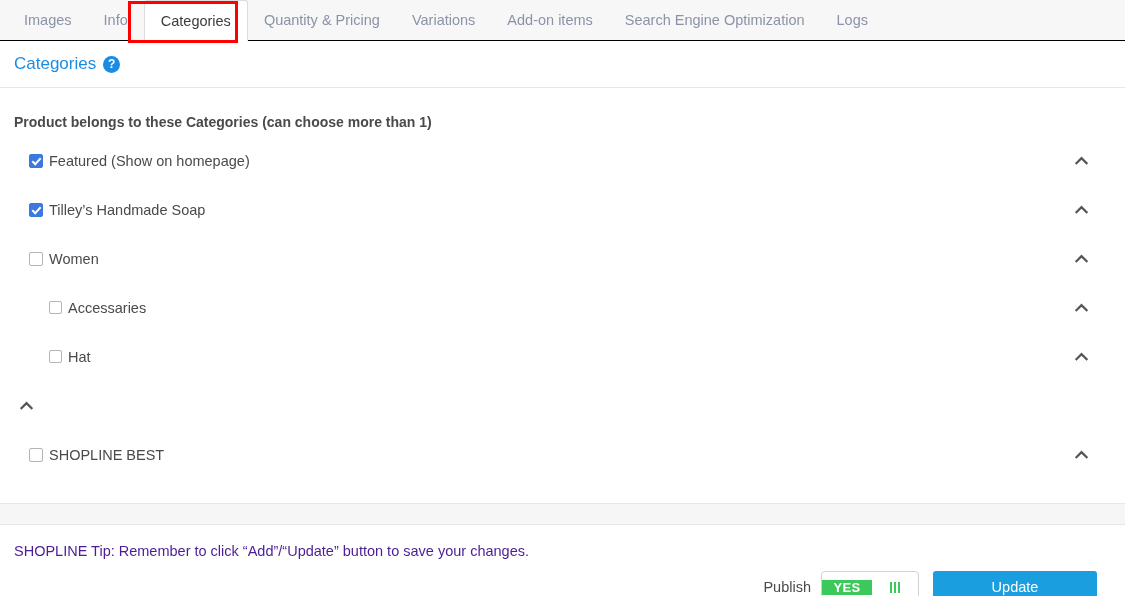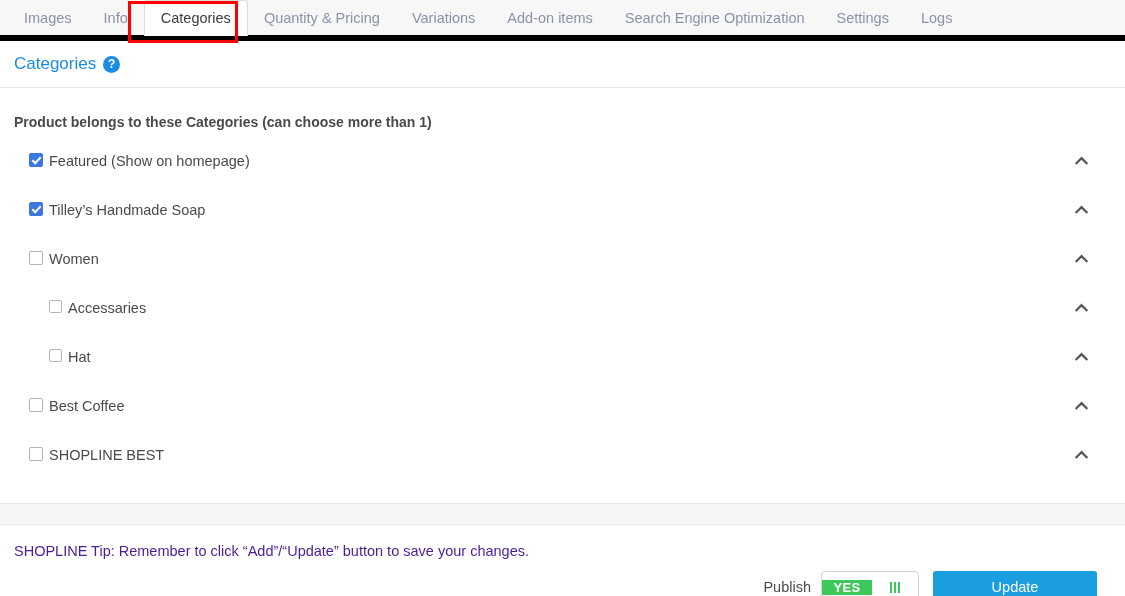--- a/index.html
+++ b/index.html
@@ -16,21 +16,21 @@
     color: #4a4a4a;
     overflow: hidden;
     position: relative;
   }
 
   
   .tabbar {
     position: relative;
     height: 41px;
     background: #f7f7f8;
-    border-bottom: 6px solid #000000;
+    border-bottom: 1px solid #000000;
     display: flex;
     align-items: stretch;
     padding-left: 8px;
     box-sizing: border-box;
   }
   .tab {
     display: flex;
     align-items: center;
     padding: 0 16px;
     font-size: 14.5px;
@@ -114,20 +114,21 @@
     list-style: none;
   }
   .cat-row {
     display: flex;
     align-items: center;
     height: 49px;
     position: relative;
   }
   .cat-row .cb-wrap {
     display: flex;
+    align-items: center;
     flex: 1 1 auto;
     min-width: 0;
   }
   .cat-row.indent .cb-wrap {
     padding-left: 20px;
   }
 
   
   .cbox {
     -webkit-appearance: none;
@@ -274,21 +275,20 @@
 
 <div class="tabbar">
   <div class="tabs-host" style="display:flex;align-items:stretch;">
       <button class="tab">Images</button>
       <button class="tab">Info</button>
       <button class="tab active">Categories</button>
       <button class="tab">Quantity &amp; Pricing</button>
       <button class="tab">Variations</button>
       <button class="tab">Add-on items</button>
       <button class="tab">Search Engine Optimization</button>
-      <button class="tab">Settings</button>
       <button class="tab">Logs</button>
     </div>
   <div class="tab-highlight"></div>
 </div>
 
 <div class="section-head">
   <span class="section-title">Categories</span>
   <span class="help-icon">?</span>
 </div>
 
@@ -344,24 +344,20 @@
           <input type="checkbox" class="cbox" style="">
           <label class="cat-label">Hat</label>
         </div>
         <span class="chevron">
           <svg width="13" height="9" viewBox="0 0 13 9" aria-hidden="true">
             <path d="M1.4 7.2 L6.5 2.1 L11.6 7.2" fill="none" stroke="#555" stroke-width="2.2" stroke-linecap="square"></path>
           </svg>
         </span>
       </li>
       <li class="cat-row top-level">
-        <div class="cb-wrap">
-          <input type="checkbox" class="cbox" style="">
-          <label class="cat-label">Best Coffee</label>
-        </div>
         <span class="chevron">
           <svg width="13" height="9" viewBox="0 0 13 9" aria-hidden="true">
             <path d="M1.4 7.2 L6.5 2.1 L11.6 7.2" fill="none" stroke="#555" stroke-width="2.2" stroke-linecap="square"></path>
           </svg>
         </span>
       </li>
       <li class="cat-row top-level">
         <div class="cb-wrap">
           <input type="checkbox" class="cbox" style="">
           <label class="cat-label">SHOPLINE BEST</label>

